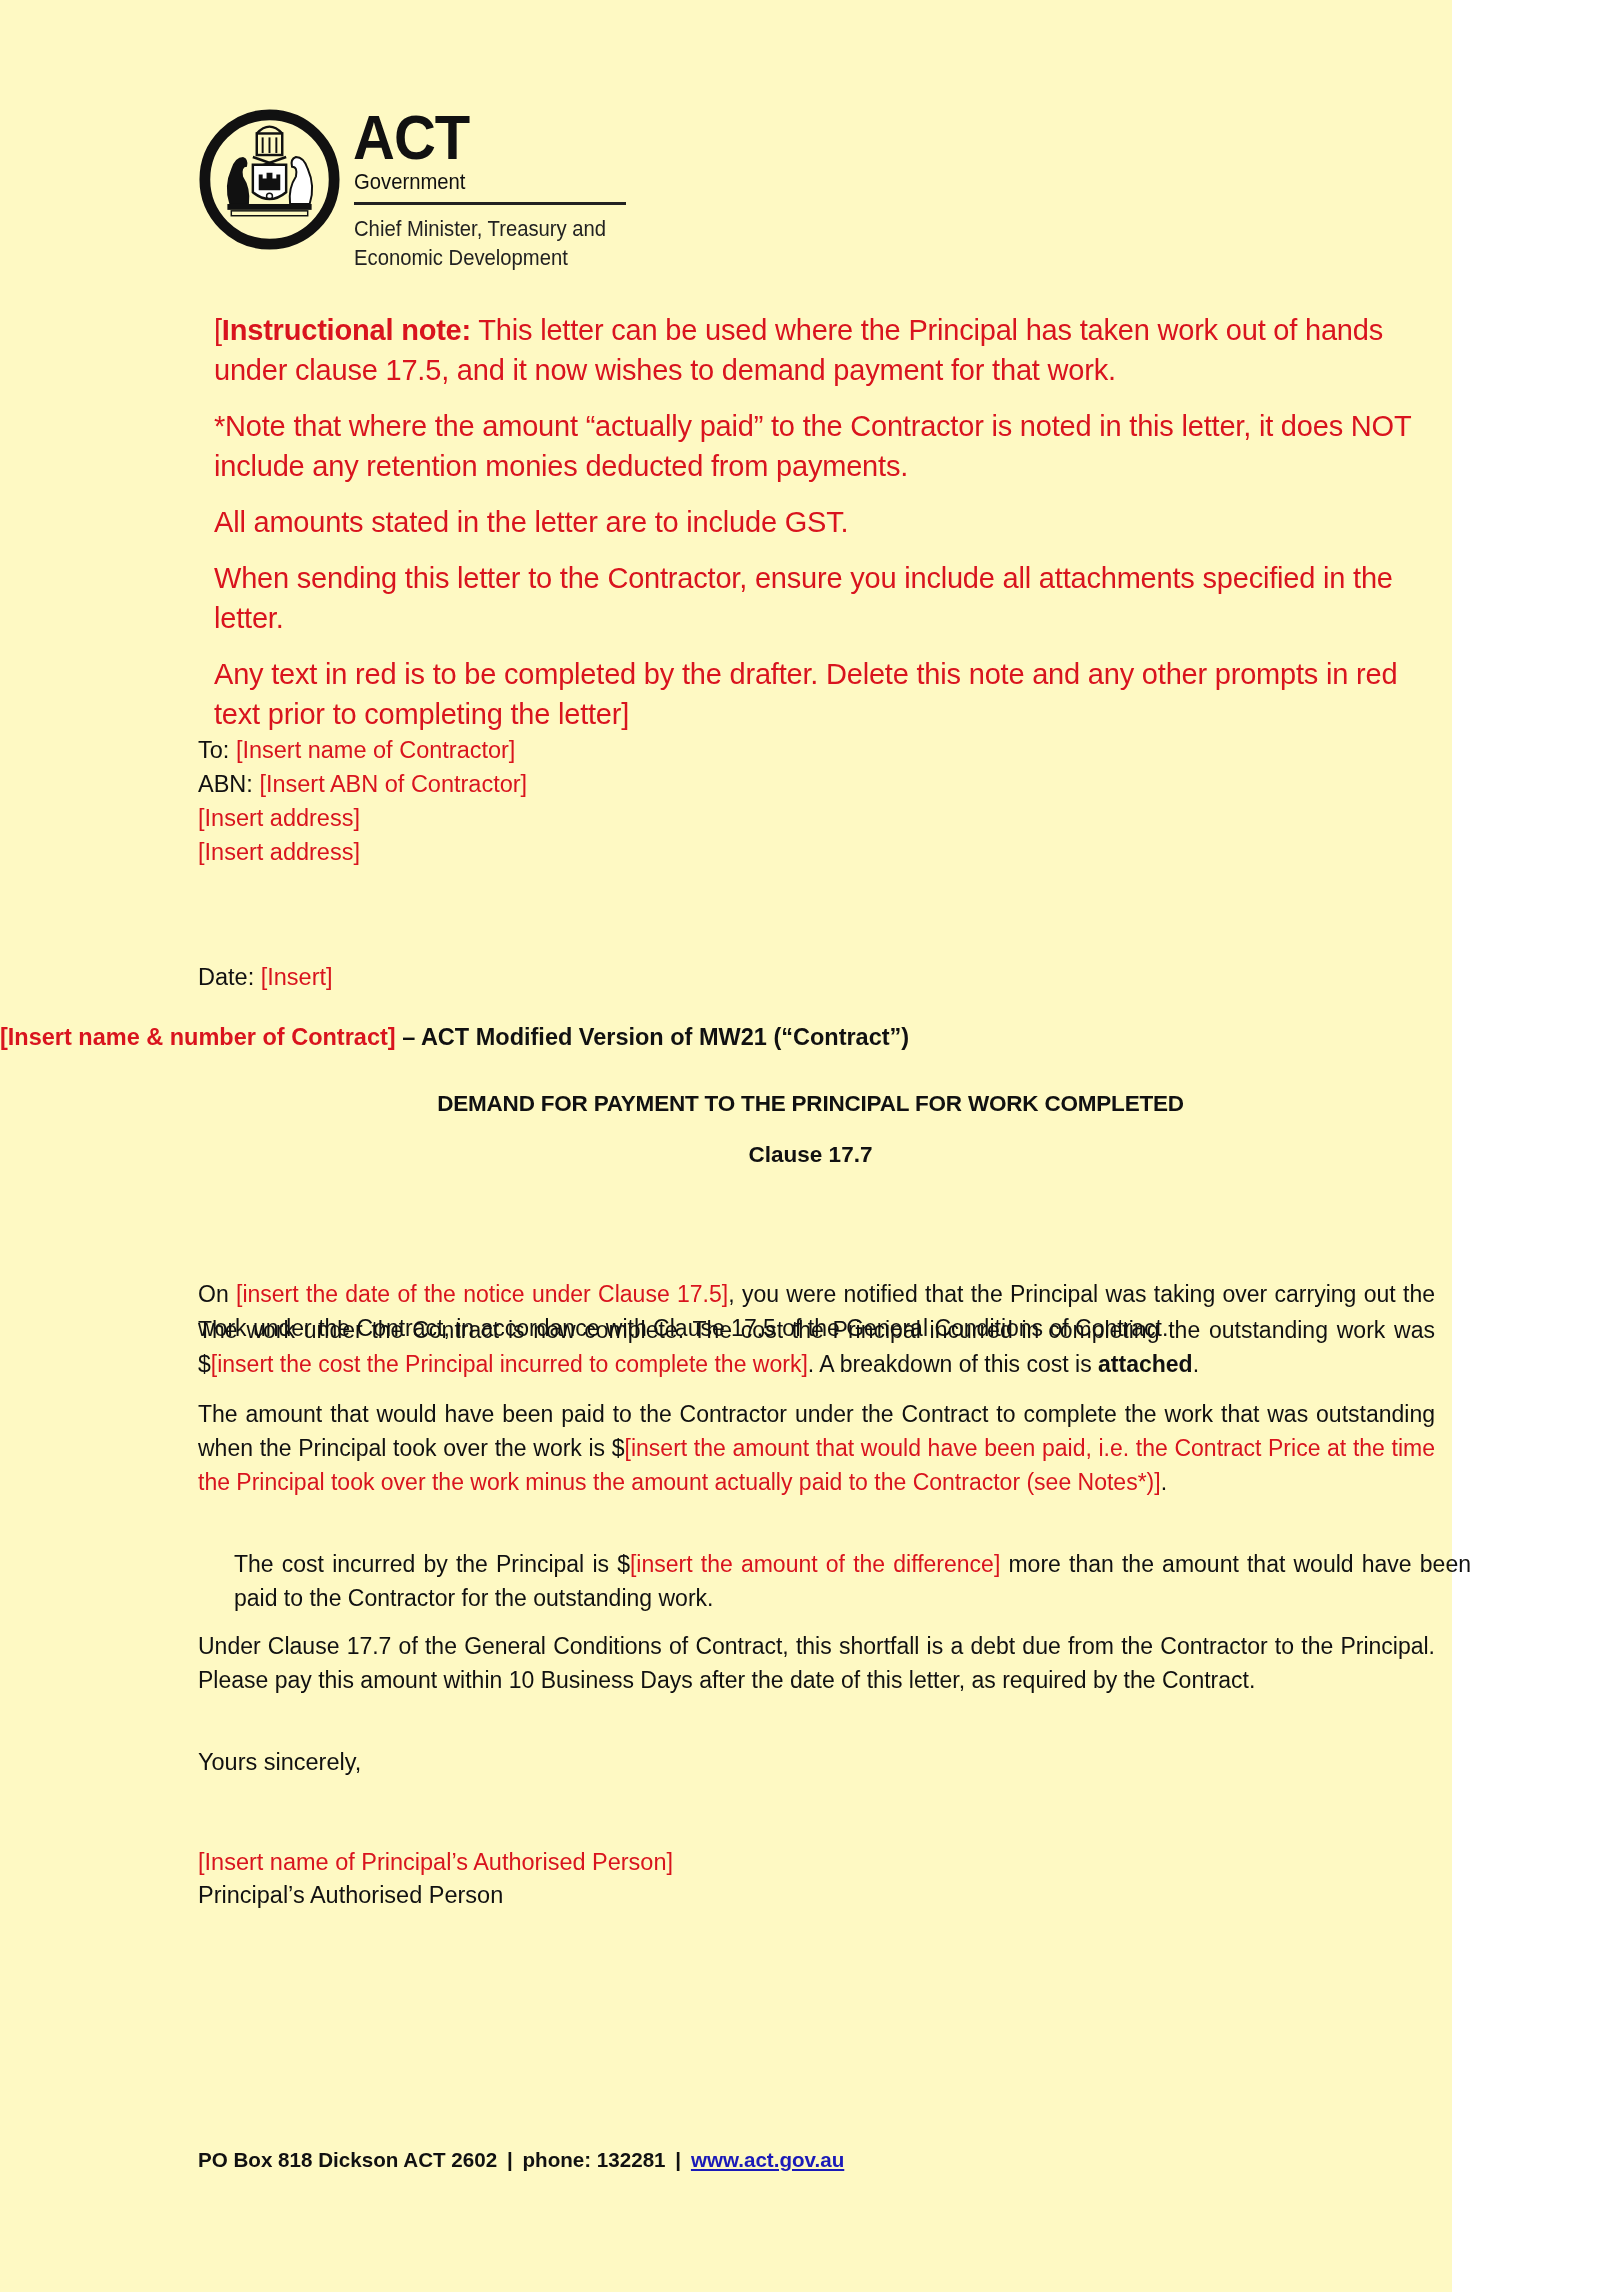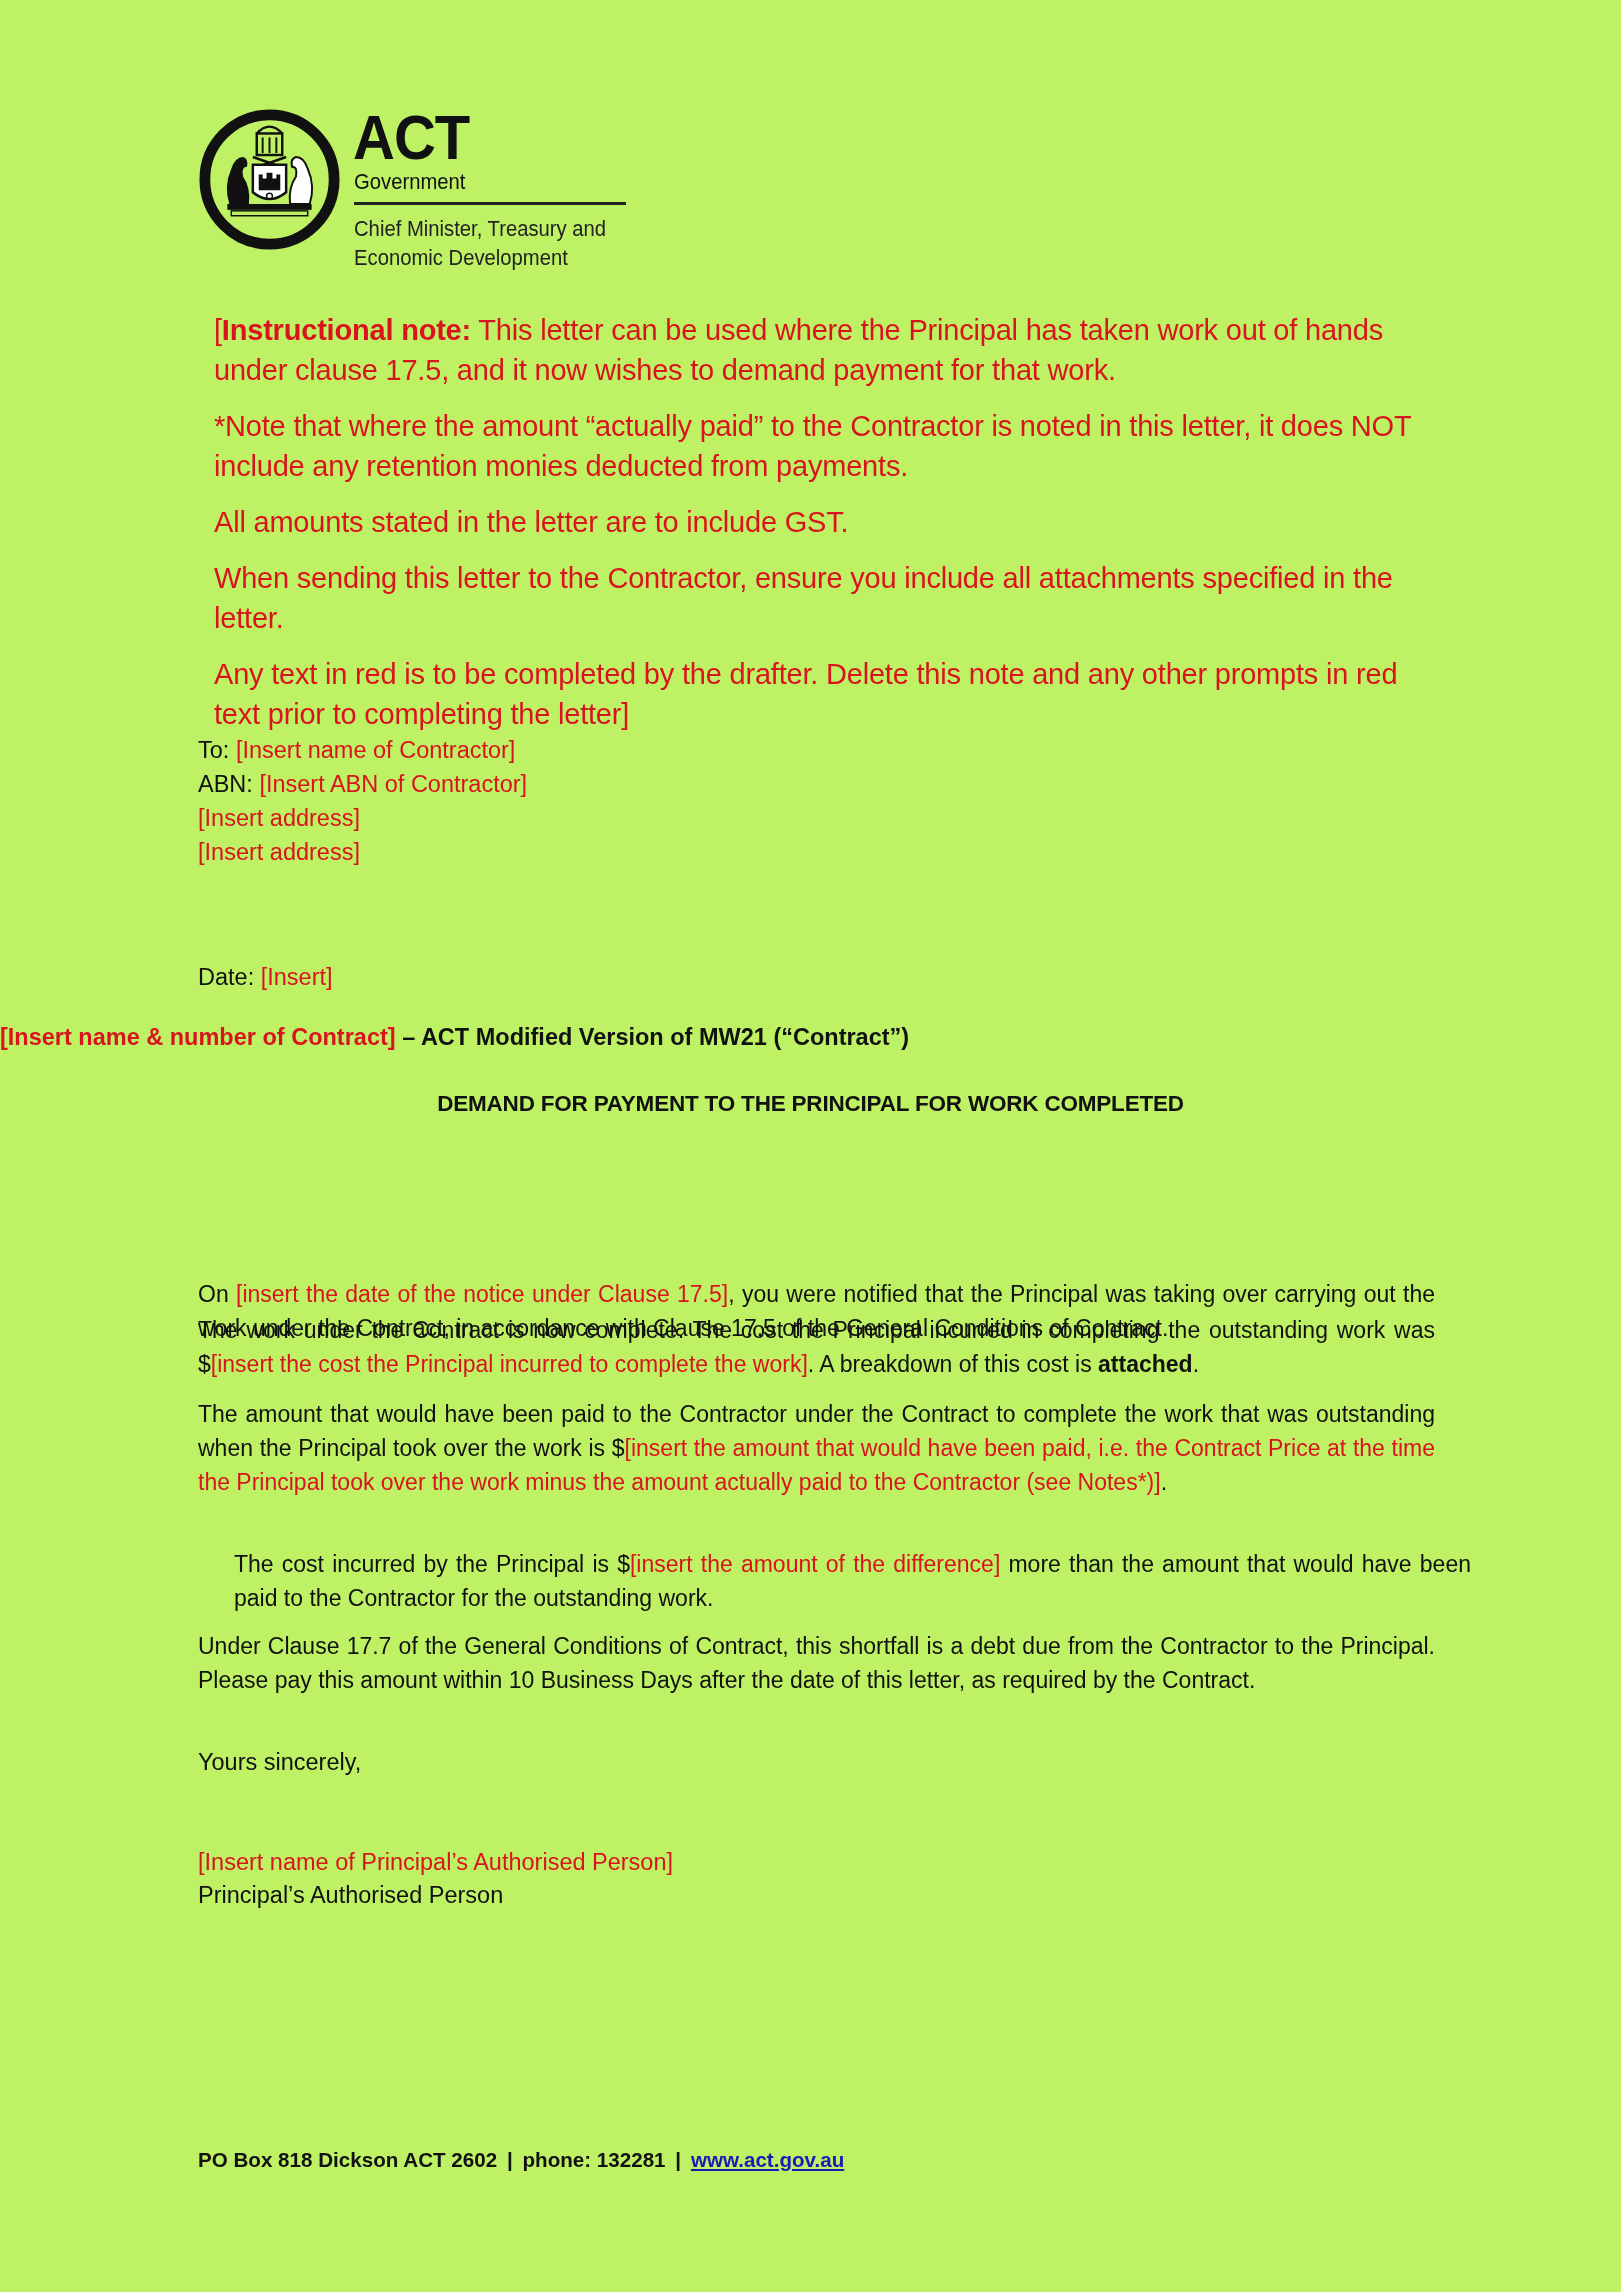--- a/index.html
+++ b/index.html
@@ -1,18 +1,18 @@
 <!DOCTYPE html>
 <html><head>
 <meta charset="utf-8">
 <style>
   html, body { margin: 0; padding: 0; background: #ffffff; }
   body { width: 1621px; height: 2293px; position: relative; overflow: hidden;
          font-family: "Liberation Sans", "DejaVu Sans", sans-serif; color: #111111; }
-  .page { position: absolute; left: 0; top: 0; width: 1621px; height: 2293px; background: #bef264; }
+  .page { position: absolute; left: 0; top: 0; width: 1452px; height: 2293px; background: #fef9c3; }
 
   
   .logo { position: absolute; left: 196px; top: 106px; width: 441px; height: 172px; }
   .crest { position: absolute; left: 2px; top: 2px; width: 143px; height: 143px; }
   .logo-act { position: absolute; left: 157px; top: 0px; font-size: 63px; font-weight: bold;
               letter-spacing: -1px; line-height: 63px; color: #111; font-family: "Liberation Sans", sans-serif; transform: scaleX(0.92); transform-origin: left; }
   .logo-gov { position: absolute; left: 158px; top: 63px; font-size: 22.5px; line-height: 25.5px; color: #111; transform: scaleX(0.9); transform-origin: left; }
   .logo-rule { position: absolute; left: 158px; top: 96px; width: 272px; height: 2.9px; background: #222; }
   .logo-dept { position: absolute; left: 158px; top: 108px; font-size: 22.5px; line-height: 29px; color: #222; transform: scaleX(0.9); transform-origin: left; white-space: nowrap; }
 
@@ -105,20 +105,21 @@
     <div><span>ABN: </span><span class="red">[Insert ABN of Contractor]</span></div>
     <div class="red">[Insert address]</div>
     <div class="red">[Insert address]</div>
   </div>
 
 
   <div class="date"><span>Date: </span><span class="red">[Insert]</span></div>
 
   <div class="heading1"><span class="red">[Insert name &amp; number of Contract]</span><span> – ACT Modified Version of MW21 (“Contract”)</span></div>
   <div class="heading2">DEMAND FOR PAYMENT TO THE PRINCIPAL FOR WORK COMPLETED</div>
+  <div class="heading3">Clause 17.7</div>
 
   <div class="body p1"><span>On </span><span class="red">[insert the date of the notice under Clause 17.5]</span><span>, you were notified that the Principal was taking over carrying out the work under the Contract, in accordance with Clause 17.5 of the General Conditions of Contract.</span></div>
 
   <div class="body p2"><span>The work under the Contract is now complete.  The cost the Principal incurred in completing the outstanding work was $</span><span class="red">[insert the cost the Principal incurred to complete the work]</span><span>.  A breakdown of this cost is </span><b>attached</b><span>.</span></div>
 
   <div class="body p3"><span>The amount that would have been paid to the Contractor under the Contract to complete the work that was outstanding when the Principal took over the work is $</span><span class="red">[insert the amount that would have been paid, i.e. the Contract Price at the time the Principal took over the work minus the amount actually paid to the Contractor (see Notes*)]</span><span>.</span></div>
 
   <div class="body p4"><span>The cost incurred by the Principal is $</span><span class="red">[insert the amount of the difference]</span><span> more than the amount that would have been paid to the Contractor for the outstanding work.</span></div>
 
   <div class="body p5">Under Clause 17.7 of the General Conditions of Contract, this shortfall is a debt due from the Contractor to the Principal.  Please pay this amount within 10 Business Days after the date of this letter, as required by the Contract.</div>

